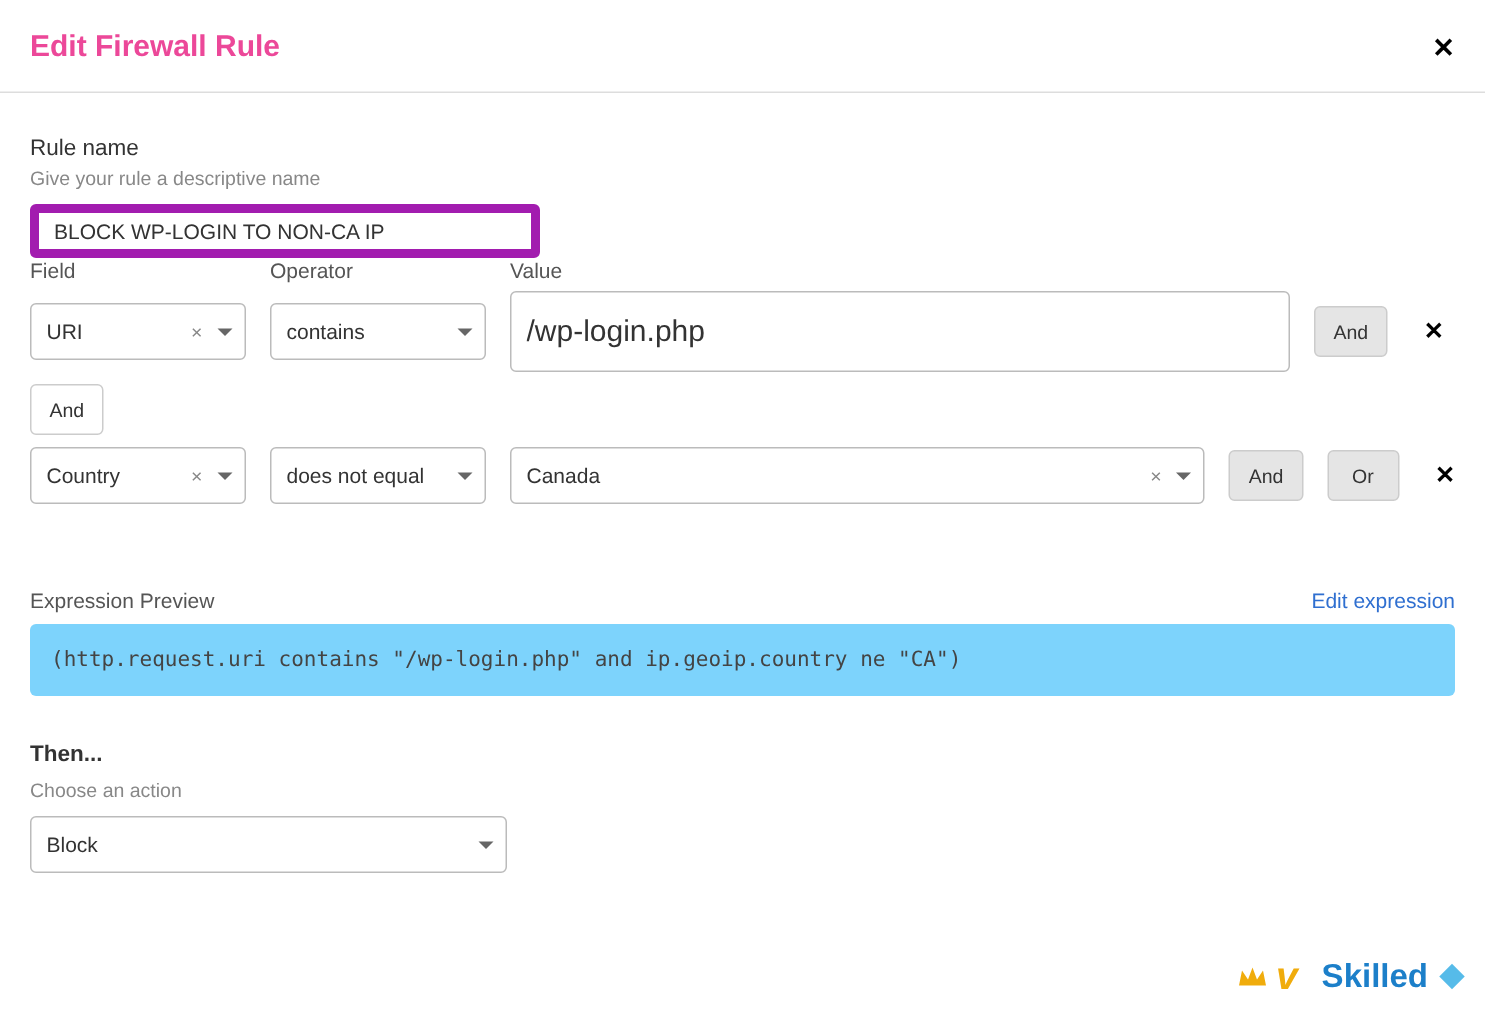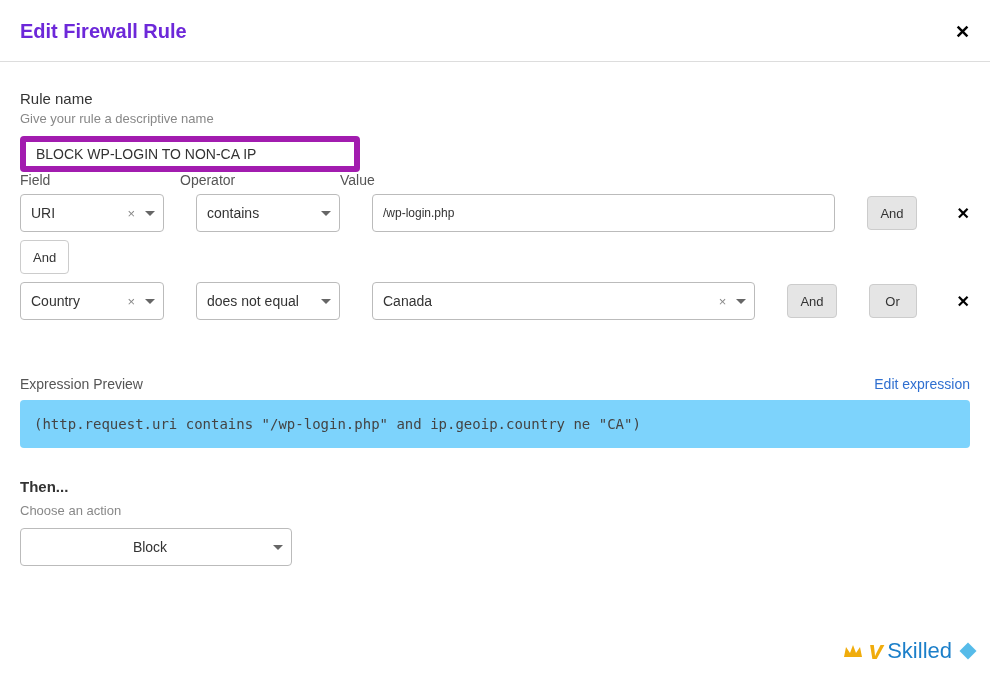--- a/index.html
+++ b/index.html
@@ -15,21 +15,21 @@
     .header {
       display: flex;
       justify-content: space-between;
       align-items: center;
       padding: 20px 20px 18px 20px;
       border-bottom: 1px solid #ddd;
     }
     .header h1 {
       font-size: 20px;
       font-weight: 600;
-      color: #6d28d9;
+      color: #ec4899;
     }
     .close-icon {
       font-size: 18px;
       font-weight: bold;
       cursor: pointer;
       color: #000;
     }
     .content {
       padding: 28px 20px 20px 20px;
     }
@@ -62,21 +62,21 @@
     .rule-headers {
       display: flex;
       gap: 16px;
       margin-bottom: 6px;
     }
     .rule-headers .col-field { width: 144px; font-size: 14px; color: #555; }
     .rule-headers .col-operator { width: 144px; font-size: 14px; color: #555; }
     .rule-headers .col-value { flex: 1; font-size: 14px; color: #555; }
     .rule-row {
       display: flex;
-      gap: 32px;
+      gap: 16px;
       align-items: center;
       margin-bottom: 8px;
     }
     .select-box {
       height: 38px;
       border: 1px solid #bbb;
       border-radius: 4px;
       background: #fff;
       display: flex;
       align-items: center;
@@ -98,25 +98,25 @@
       border-right: 5px solid transparent;
       border-top: 5px solid #666;
       margin-left: 4px;
     }
     .col-field-box { width: 144px; }
     .col-operator-box { width: 144px; }
     .col-value-box { flex: 1; max-width: 520px; }
     .value-input {
       flex: 1;
       max-width: 520px;
-      height: 38px;
+      height: 54px;
       border: 1px solid #bbb;
       border-radius: 4px;
       padding: 0 10px;
-      font-size: 12px;
+      font-size: 20px;
       color: #333;
     }
     .btn-small {
       height: 34px;
       min-width: 48px;
       border: 1px solid #ccc;
       border-radius: 4px;
       background: #e5e5e5;
       font-size: 13px;
       color: #333;
@@ -163,35 +163,34 @@
       color: #444;
     }
     .then-section { margin-top: 30px; }
     .then-title {
       font-size: 15px;
       font-weight: 600;
       color: #333;
       margin-bottom: 8px;
     }
     .action-select {
-      width: 272px;
-      text-align: center;
+      width: 318px;
     }
     .watermark {
       position: absolute;
       right: 10px;
       bottom: 10px;
       display: flex;
       align-items: center;
       gap: 4px;
       opacity: 0.95;
       pointer-events: none;
     }
     .watermark .v { color: #f0a800; font-size: 26px; font-weight: bold; font-style: italic; }
-    .watermark .text { color: #1079c7; font-size: 22px; font-weight: 400; }
+    .watermark .text { color: #1079c7; font-size: 22px; font-weight: 700; margin-left: 12px; }
     .watermark svg { width: 24px; height: 24px; }
   </style>
 </head>
 <body>
 
 <div class="header">
   <h1>Edit Firewall Rule</h1>
   <span class="close-icon">✕</span>
 </div>
 

